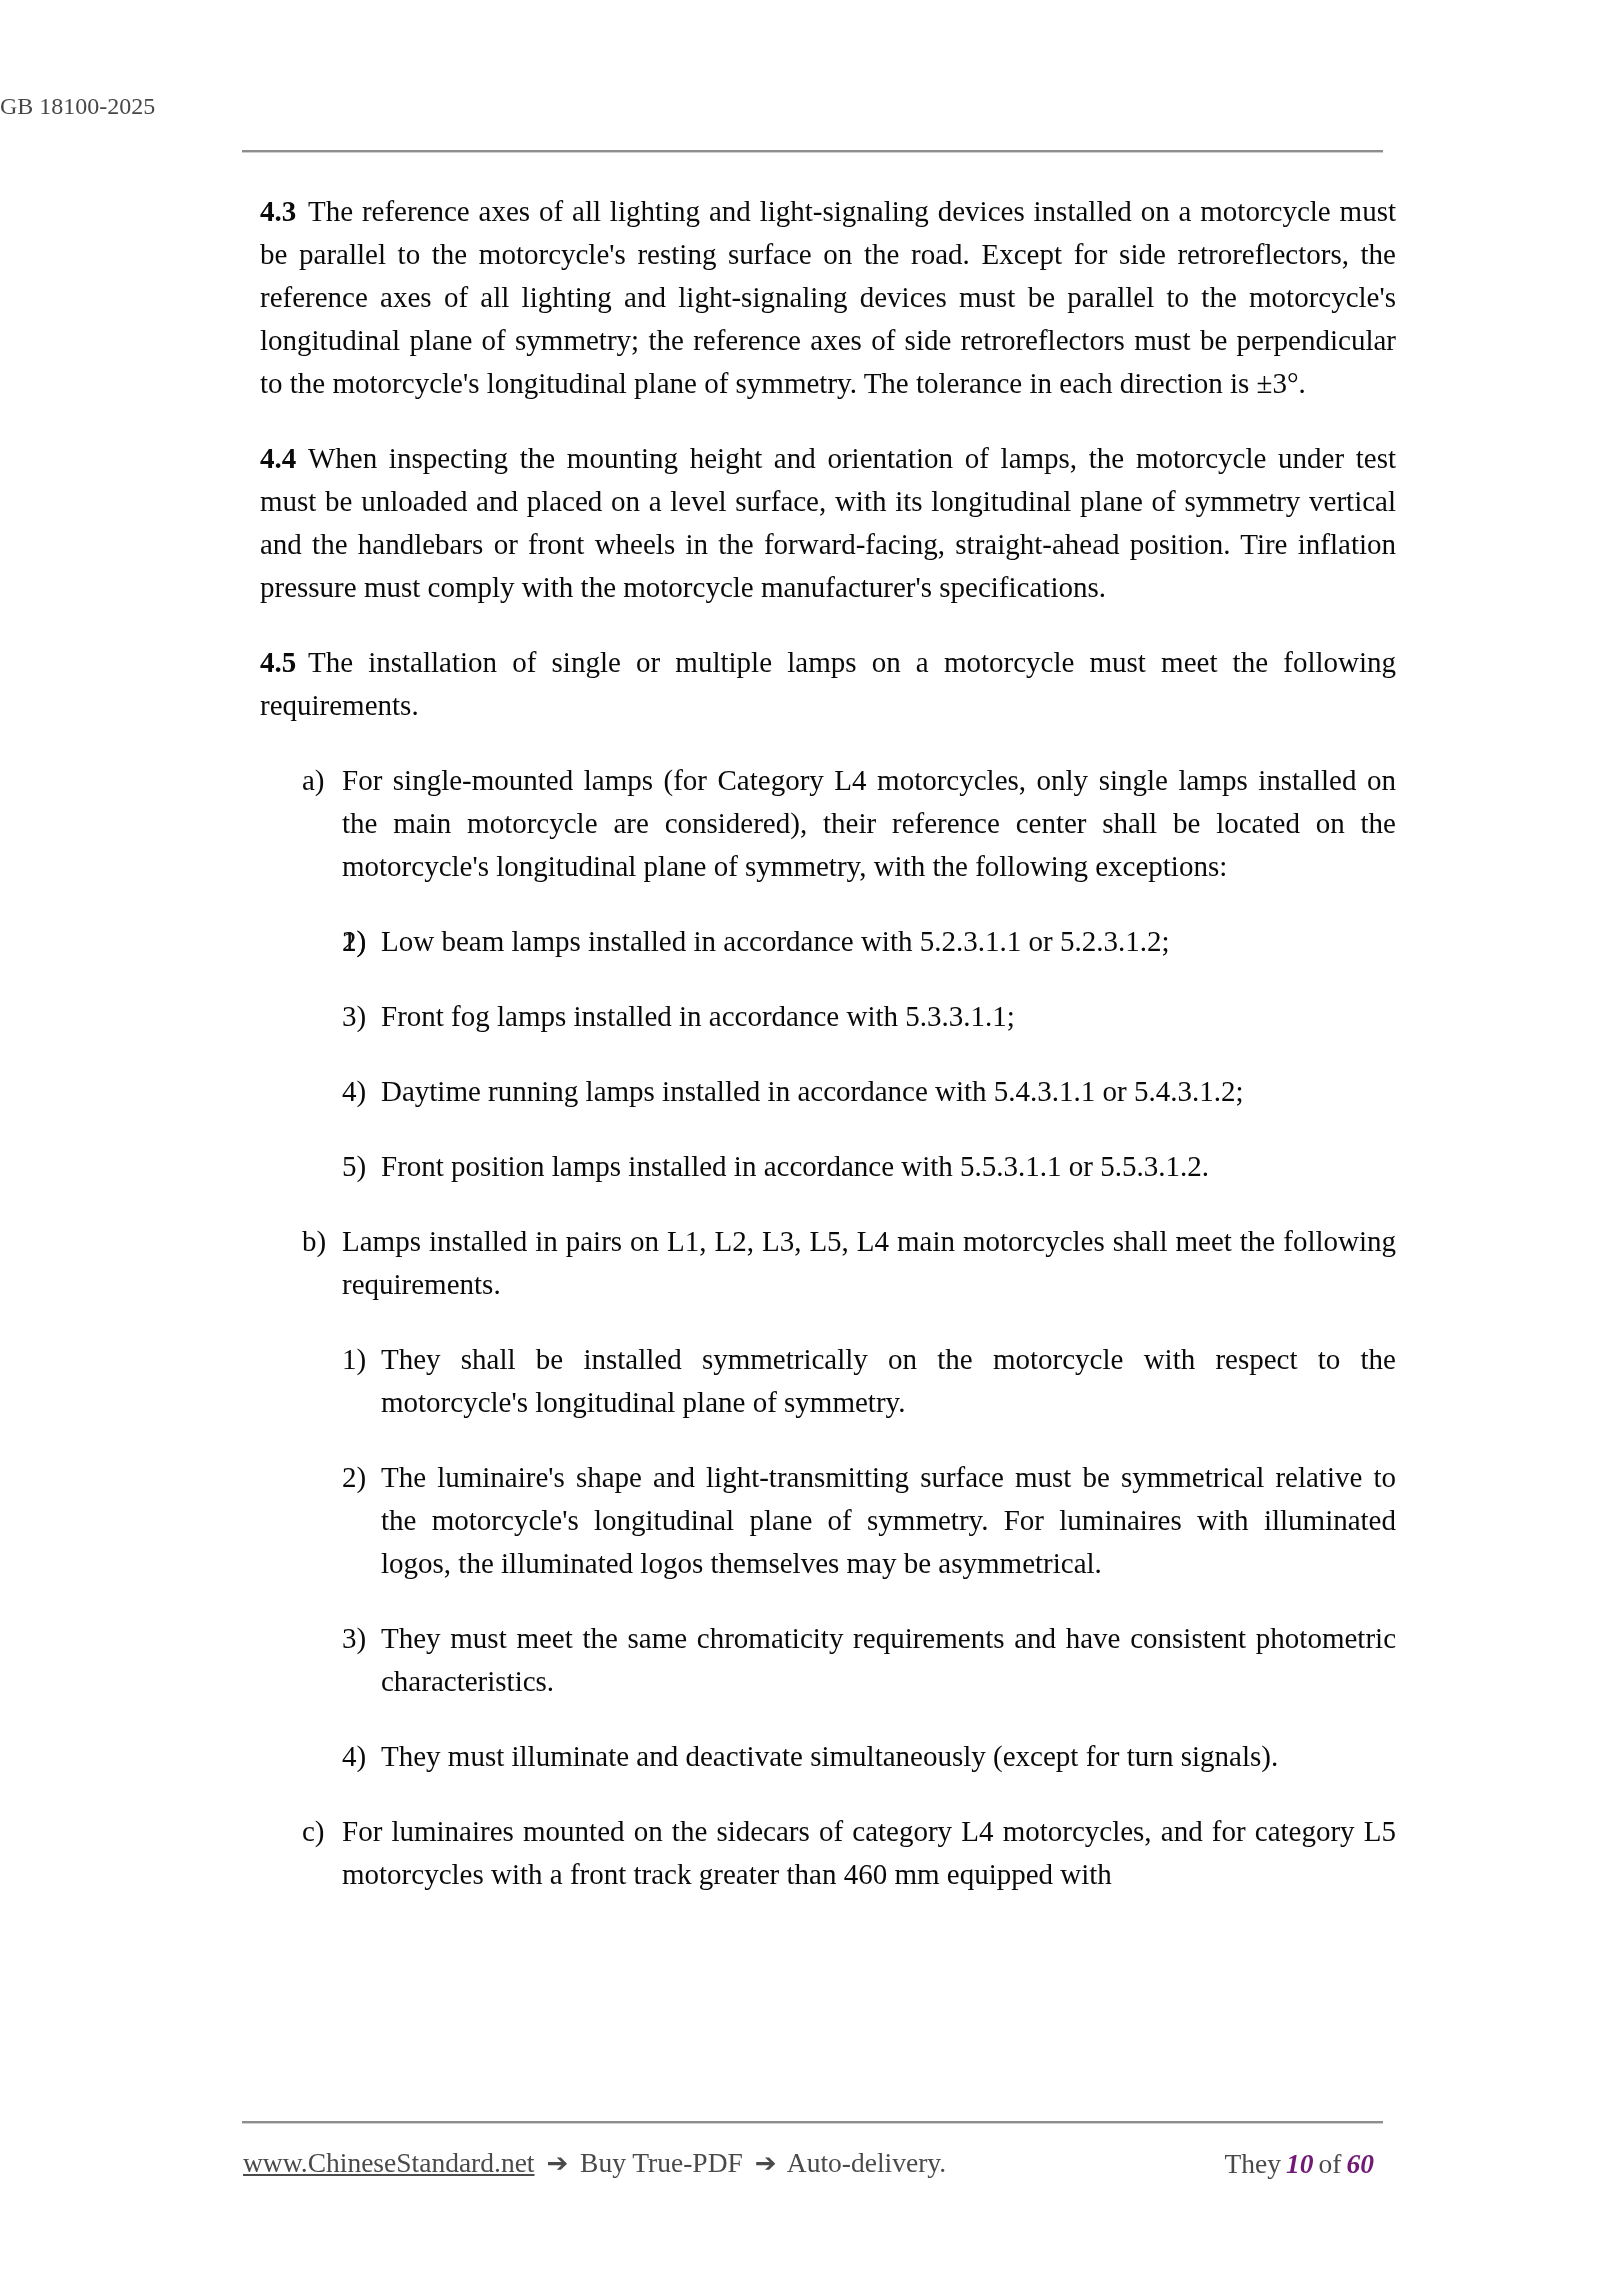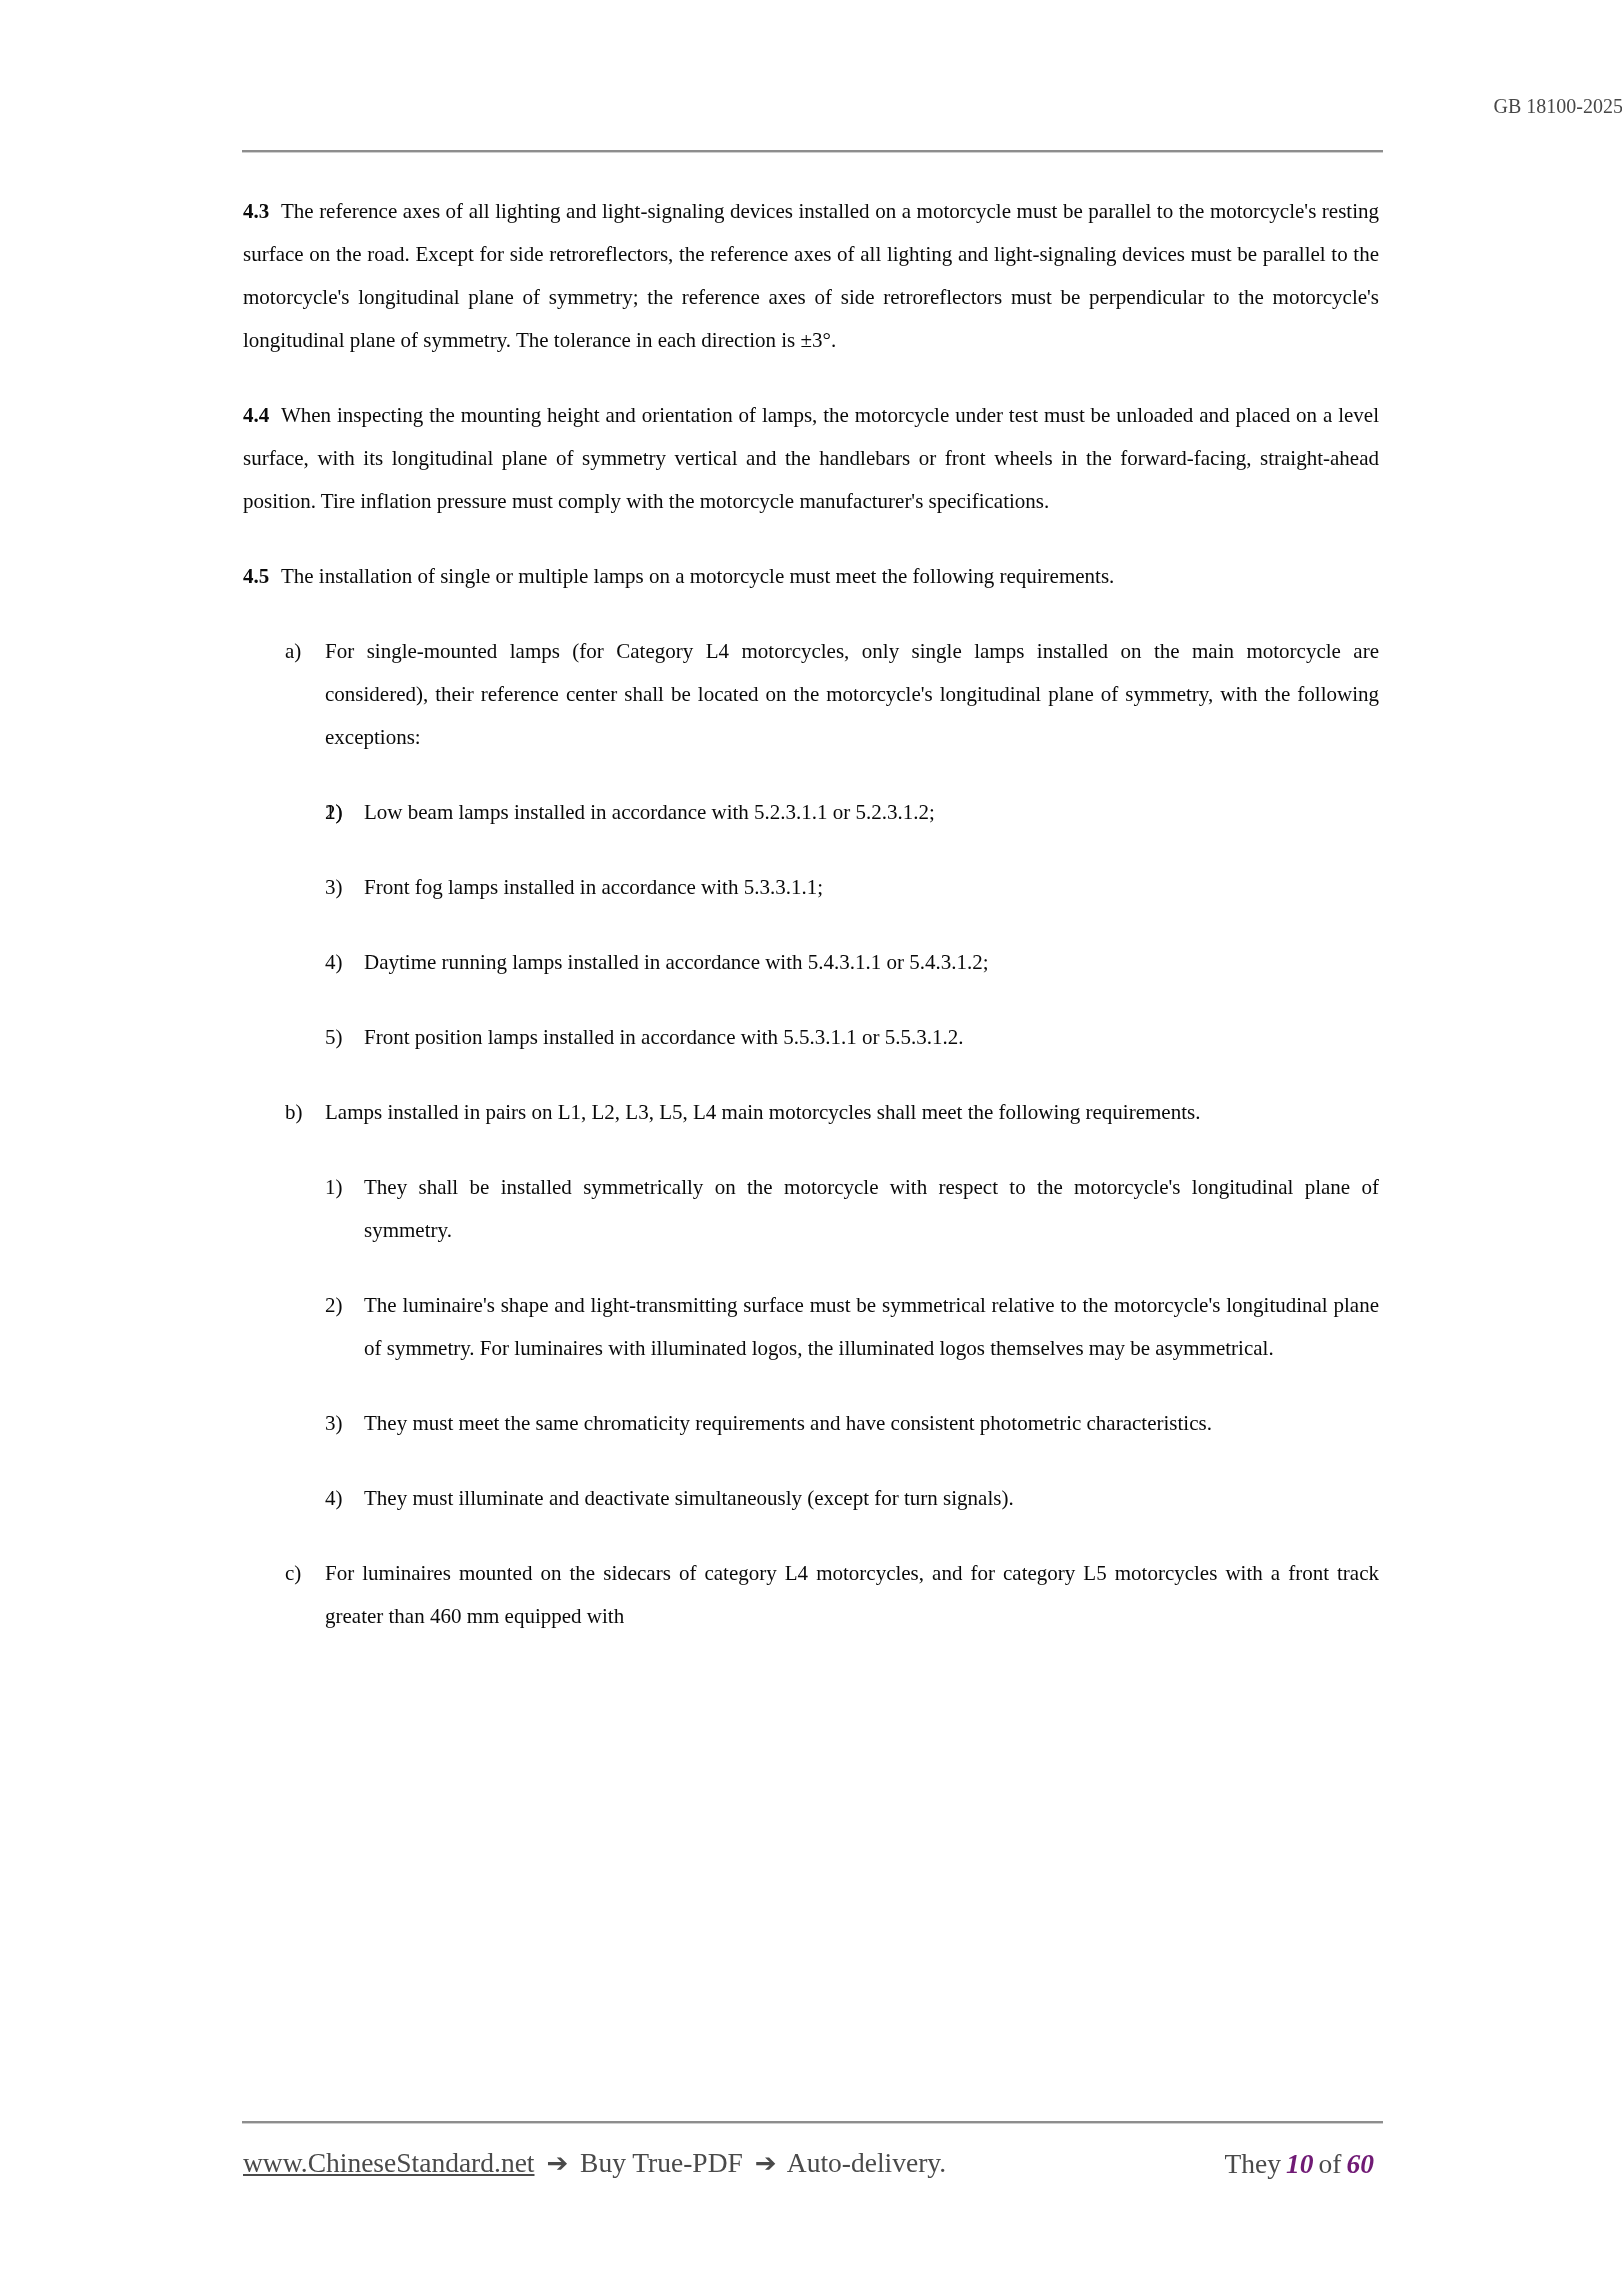--- a/index.html
+++ b/index.html
@@ -10,41 +10,41 @@
     height:2295px;
     background:#ffffff;
     font-family:"Liberation Serif","DejaVu Serif",serif;
     color:#0a0a0a;
     overflow:hidden;
   }
   .header-title {
     position:absolute;
     top:88px; left:0;
     width:100%;
-    text-align:right;
-    font-size:20px;
+    text-align:left;
+    font-size:24px;
     line-height:37px;
     color:#474747;
   }
   .rule {
     position:absolute;
     left:242px;
     width:1141px;
     height:2.5px;
     background:#8d8d8d;
     border-bottom:0.8px solid #cfcfcf;
   }
   .rule-top { top:150px; }
   .rule-bottom { top:2121px; }
   .content {
     position:absolute;
-    left:243px;
+    left:260px;
     top:190px;
     width:1136px;
-    font-size:21px;
+    font-size:29px;
     line-height:43px;
     text-align:justify;
   }
   .block { margin-bottom:32px; }
   .num { font-weight:bold; margin-right:11.7px; }
   .l1 { position:relative; padding-left:82px; }
   .l1 > .label { position:absolute; left:42px; }
   .l2 { position:relative; padding-left:121px; }
   .l2 > .label { position:absolute; left:82px; }
   .footer {

